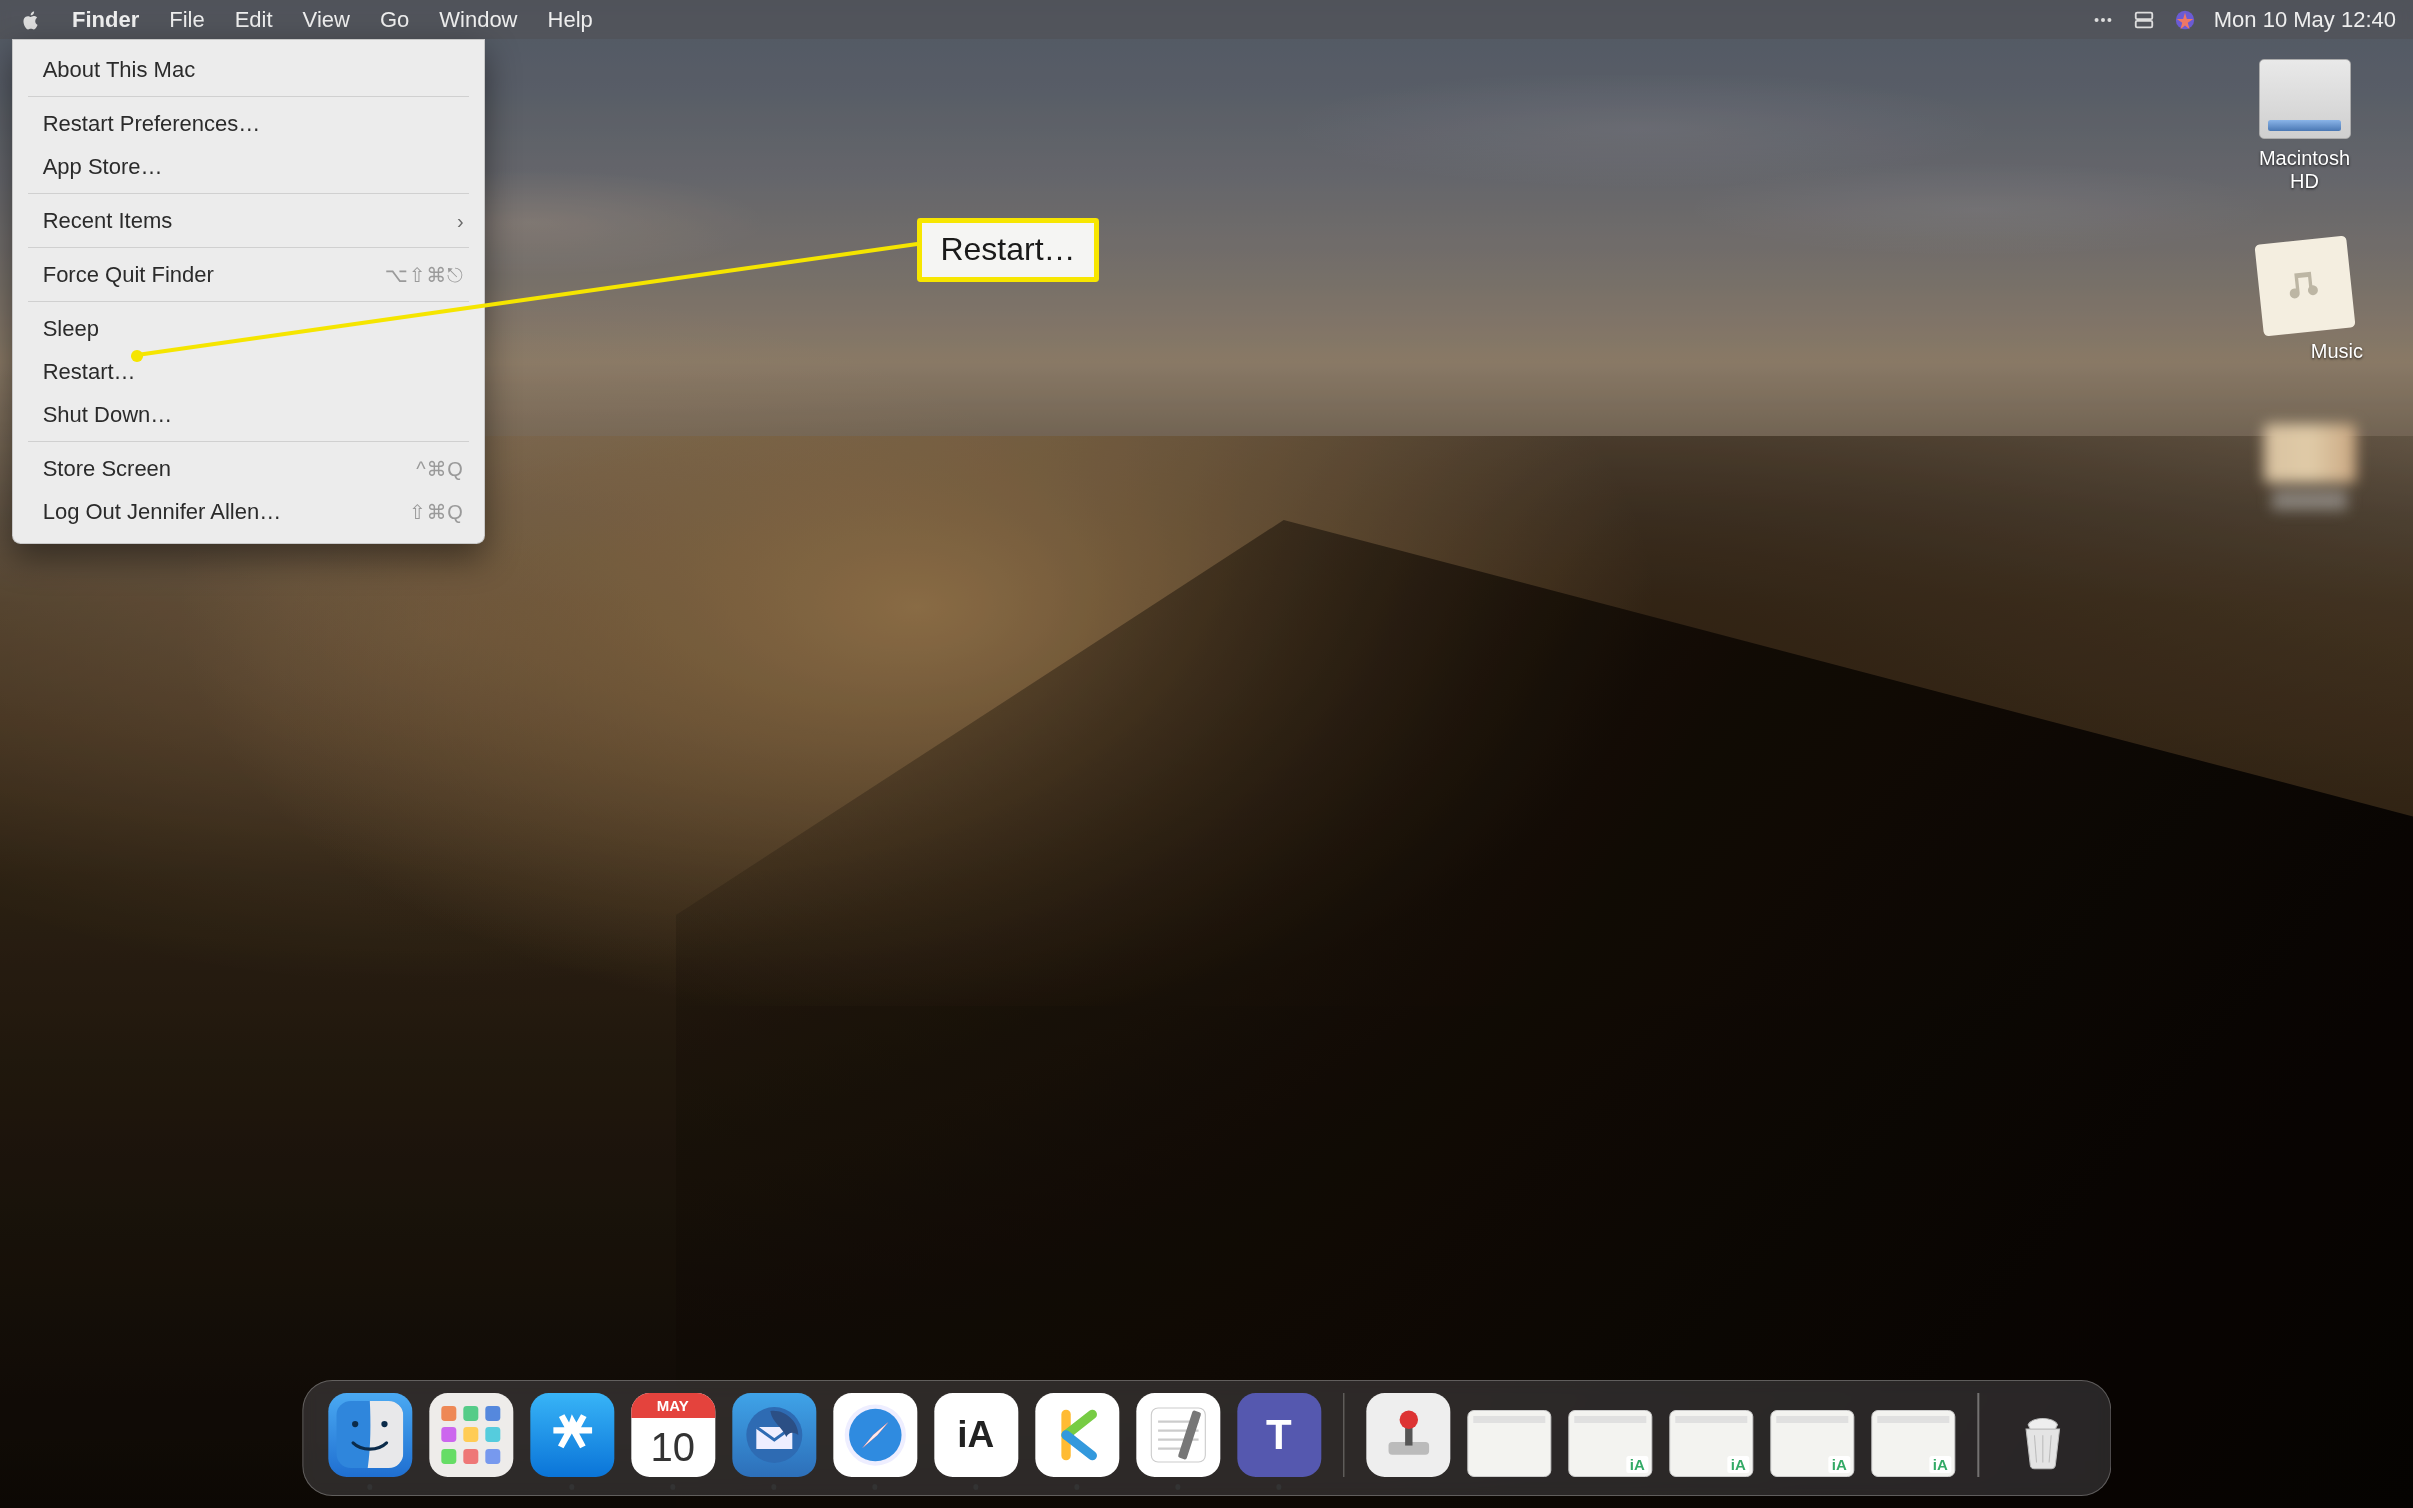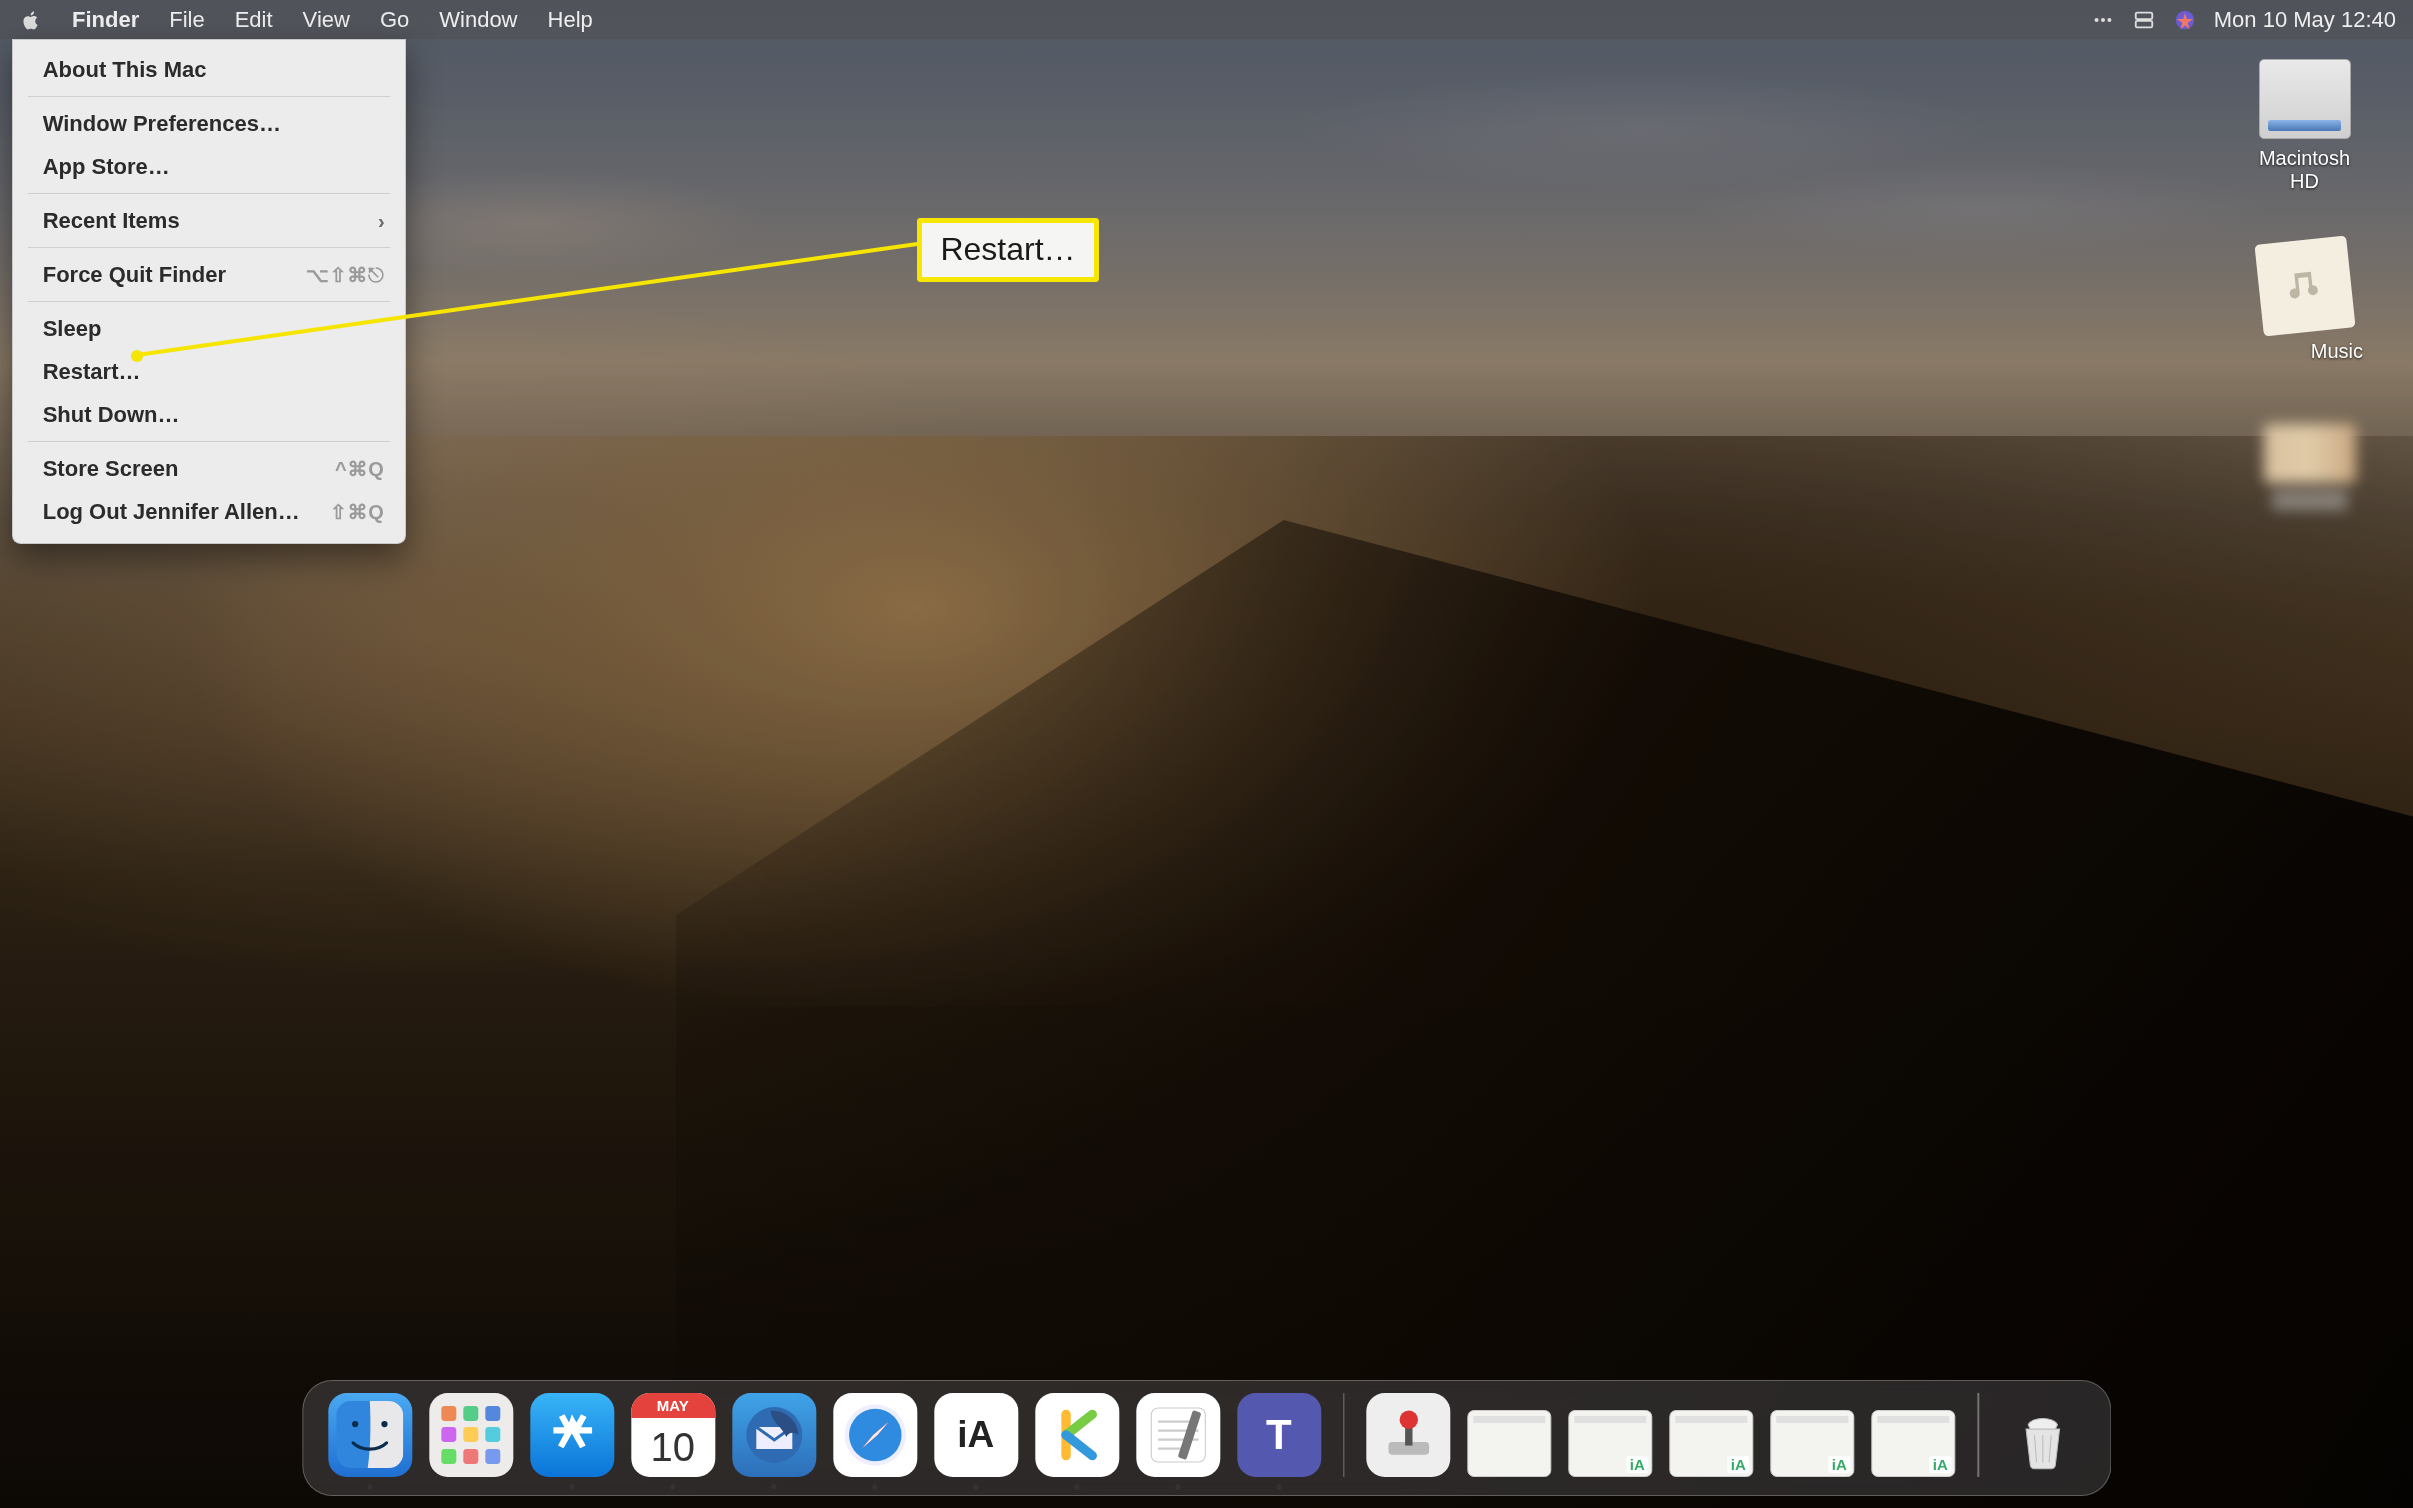--- a/index.html
+++ b/index.html
@@ -50,26 +50,26 @@
   .menubar .left .item.bold { font-weight:600;text-align:center; }
   .menubar .spacer { flex:1; }
   .menubar .right { display:flex; align-items:center; gap:16px; }
   .apple-logo { width:22px; height:22px; fill:#ddd; display:block; }
   .status-icon { width:25px; height:25px; display:flex; align-items:center; justify-content:center; }
   .status-icon svg { width:22px; height:22px; }
   .clock { font-size:22px; white-space:nowrap; }
 
   
   .dropdown {
-    position:absolute; left:11.7px; top:39px; width:394px;
+    position:absolute; left:11.7px; top:39px; width:473px;
     background:#ececec; border:0.8px solid rgba(0,0,0,0.15);
     border-radius:0 0 8.4px 8.4px;
     box-shadow: 0 13.4px 34px rgba(0,0,0,0.45);
     padding:8.4px 0 10px 0;
-    color:#2b2b2b; font-size:22px;font-weight:bold;
+    color:#2b2b2b; font-size:22px;
   }
   .dropdown .row {
     display:flex; align-items:center; justify-content:space-between;
     padding: 5px 20px 5px 30px; line-height:1.5;
     cursor:default;
   }
   .dropdown .row .shortcut { color:#9a9a9a; font-size:20px; letter-spacing:0.8px; }
   .dropdown .row .chev { color:#6a6a6a; font-size:20px; }
   .dropdown hr { border:none; border-top:0.8px solid #d0d0d0; margin:5px 15px; }
 
@@ -193,21 +193,21 @@
     <span class="clock">Mon 10 May  12:40</span>
   </div>
 </div>
 
 <div class="dropdown">
   <div class="row">
     <span>About This Mac</span>
   </div>
   <hr>
   <div class="row">
-    <span>Window Preferences…</span>
+    <span>Restart Preferences…</span>
   </div>
   <div class="row">
     <span>App Store…</span>
   </div>
   <hr>
   <div class="row">
     <span>Recent Items</span>
     <span class="chev">›</span>
   </div>
   <hr>

